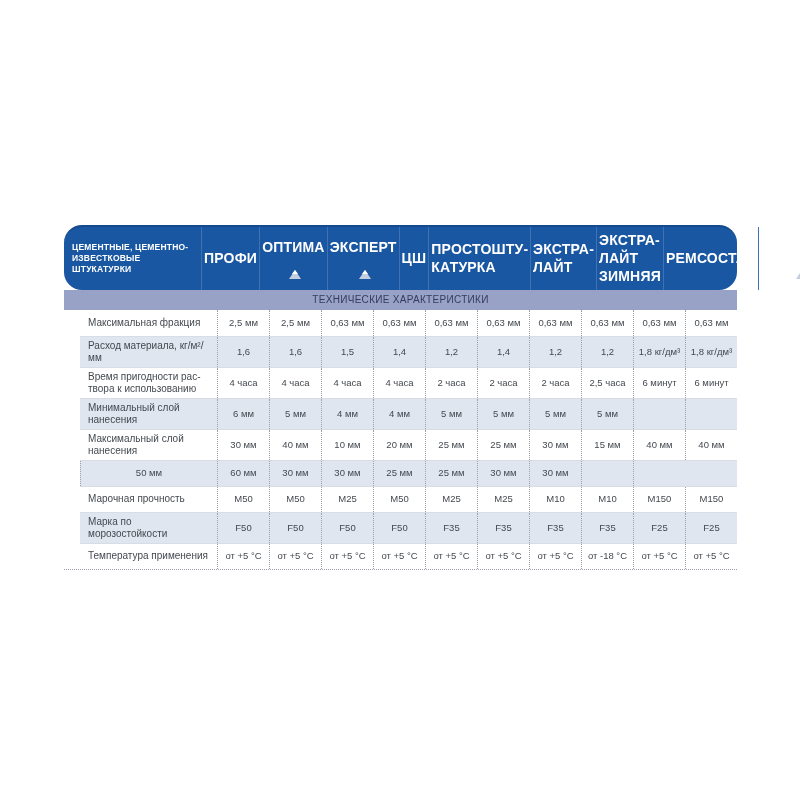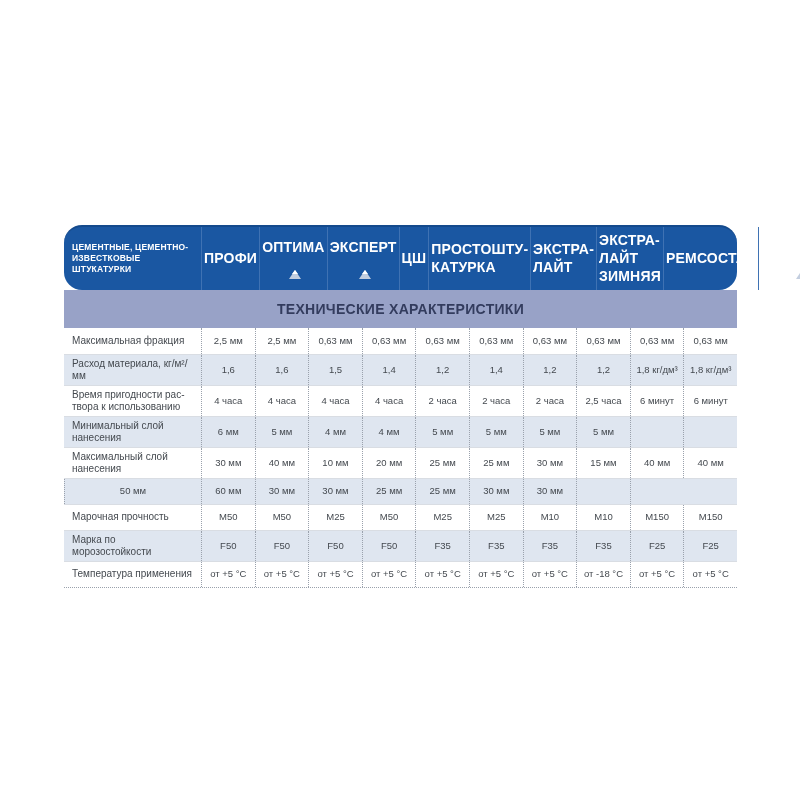--- a/index.html
+++ b/index.html
@@ -62,32 +62,33 @@
     border-bottom:9px solid var(--mountain);
   }
   .mountain::after{
     content:"";position:absolute;left:3.5px;top:0;
     border-left:3px solid transparent;
     border-right:3px solid transparent;
     border-bottom:4px solid #ffffff;
   }
   
   .band{
-    height:38px;background:var(--band-bg);
+    height:20px;background:var(--band-bg);
     display:flex;align-items:center;justify-content:center;
-    font-size:14px;font-weight:bold;color:var(--band-text);
+    font-size:10px;font-weight:normal;color:var(--band-text);
     letter-spacing:.3px;
   }
   
   .tbody{border-bottom:1px dotted var(--dotted);}
   .tr{
     display:grid;
     grid-template-columns:137px repeat(10,1fr);
     min-height:26px;
     background:#ffffff;
+    margin-left:16px;
   }
   .tr + .tr{border-top:1px solid var(--row-line);}
   .tr.alt{background:var(--alt-row-bg);}
   .td{
     display:flex;align-items:center;justify-content:center;
     text-align:center;
     font-size:9.5px;line-height:1.2;
     padding:3px 1px;
     border-left:1px dotted var(--dotted);
     white-space:nowrap;

